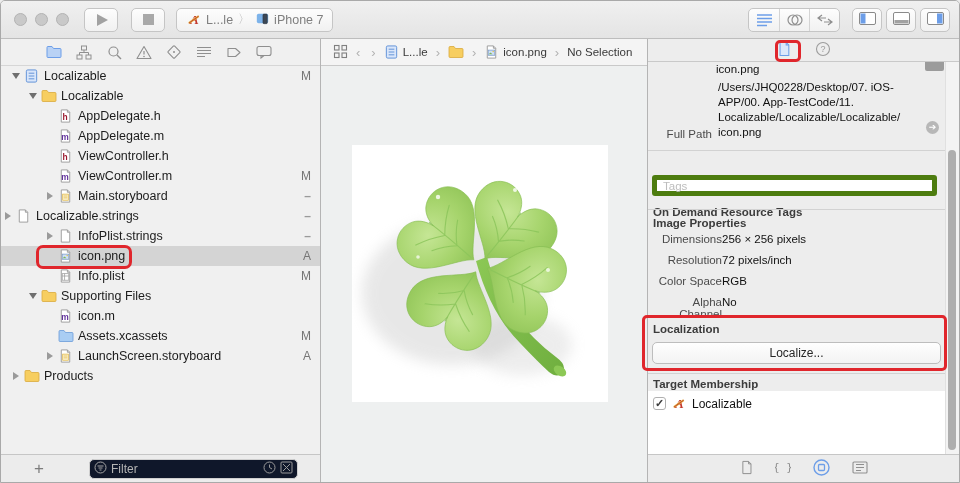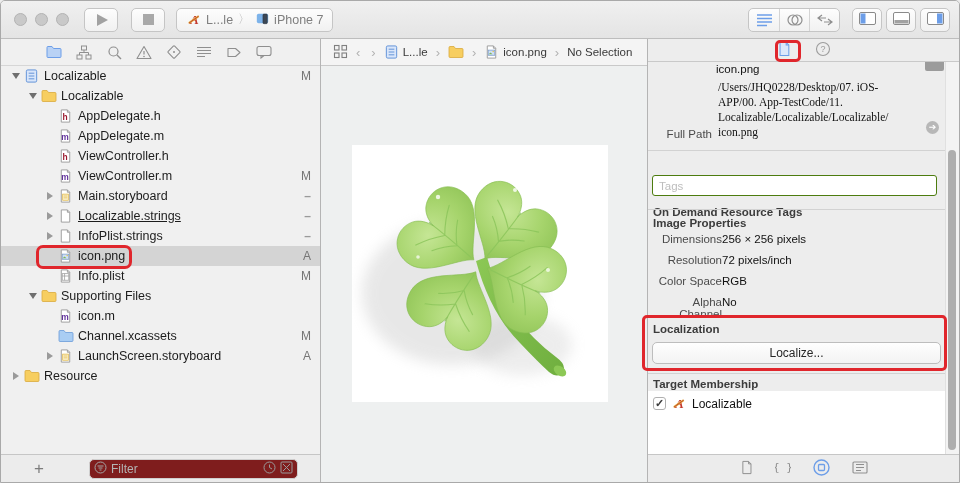--- a/index.html
+++ b/index.html
@@ -39,39 +39,39 @@
   .nav-row { height:20px; display:flex; align-items:center; position:relative; font-size:12.5px; color:#1c1c1c; white-space:nowrap; }
   .nav-row.selected { background:#d4d4d4; }
   .tri { width:14px; flex:0 0 14px; display:flex; align-items:center; justify-content:center; }
   .tri-open { width:0;height:0;border-top:6px solid #6f6f6f;border-left:4.5px solid transparent;border-right:4.5px solid transparent; }
   .tri-closed { width:0;height:0;border-left:6px solid #9a9a9a;border-top:4.5px solid transparent;border-bottom:4.5px solid transparent; }
   .fic { width:17px; flex:0 0 17px; display:flex; align-items:center; justify-content:center; margin-right:4px; }
   .badge { position:absolute; right:9px; color:#757575; font-size:12px; }
   .badge.dash { color:#9a9a9a; font-weight:bold; }
   .sidebar-bottom { height:28px; flex:0 0 28px; border-top:1px solid #c6c6c6; display:flex; align-items:center; position:relative; background:#ececec; }
   .plus { position:absolute; left:33px; color:#7c7c7c; font-size:17px; font-weight:400; line-height:1; }
-  .filter-field { position:absolute; left:88px; right:22px; height:20px; border:1px solid #cfcfcf; border-radius:5px; background:#7f1d1d; display:flex; align-items:center; padding:0 4px; gap:4px; }
+  .filter-field { position:absolute; left:88px; right:22px; height:20px; border:1px solid #cfcfcf; border-radius:5px; background:#0f172a; display:flex; align-items:center; padding:0 4px; gap:4px; }
   .filter-field .ph { color:#b4b4b4; font-size:12px; flex:1; }
 
   .editor { flex:1; display:flex; flex-direction:column; min-width:0; background:#eef0f0; }
   .jumpbar { height:27px; flex:0 0 27px; background:#f4f4f4; border-bottom:1px solid #c9c9c9; display:flex; align-items:center; padding-left:12px; gap:5px; font-size:11.5px; color:#3a3a3a; white-space:nowrap; }
   .jumpbar .chev { color:#b2b2b2; font-size:13px; padding:0 3px; }
   .editor-content { flex:1; position:relative; }
   .canvas { position:absolute; left:31px; top:79px; width:256px; height:257px; background:#ffffff; }
 
   .inspector { width:312px; flex:0 0 312px; background:#ededed; border-left:1px solid #b4b4b4; display:flex; flex-direction:column; }
   .insp-tabs { height:23px; flex:0 0 23px; border-bottom:1px solid #c9c9c9; display:flex; align-items:center; justify-content:center; gap:24px; }
   .insp-content { flex:1; position:relative; font-size:11.5px; overflow:hidden; }
   .sep { position:absolute; left:0; right:14px; height:1px; background:#d2d2d2; }
   .sec-title { position:absolute; left:5px; font-weight:bold; color:#3c3c3c; font-size:11.5px; }
   .ilabel { color:#4a4a4a; text-align:right; }
   .ivalue { color:#111; }
   .prow { position:absolute; left:0; display:flex; }
   .prow .ilabel { width:74px; flex:0 0 74px; }
-  .tags-input { position:absolute; left:4px; top:113px; width:285px; height:21px; border:1px solid #4d7c0f; border-radius:3px; background:#fff; color:#bdbdbd; font-size:11.5px; display:flex; align-items:center; padding:0 6px; }
+  .tags-input { position:absolute; left:4px; top:113px; width:285px; height:21px; border:5px solid #4d7c0f; border-radius:3px; background:#fff; color:#bdbdbd; font-size:11.5px; display:flex; align-items:center; padding:0 6px; }
   .localize-btn { position:absolute; left:4px; top:280px; width:289px; height:22px; border:1px solid #bdbdbd; border-radius:5px; background:linear-gradient(#fefefe,#f3f3f3); color:#262626; font-size:12px; display:flex; align-items:center; justify-content:center; }
   .tm-white { position:absolute; left:0; right:14px; top:329px; height:64px; background:#fff; }
   .tm-row { position:absolute; left:5px; top:333px; display:flex; align-items:center; gap:5px; }
   .checkbox { width:13px; height:13px; border:1px solid #b0b0b0; border-radius:3px; background:#fff; color:#3d3d3d; font-size:11px; line-height:11px; text-align:center; font-weight:bold; }
   .frag { position:absolute; left:277px; top:0; width:19px; height:9px; background:#9b9b9b; border-radius:0 0 2px 2px; }
   .go-arrow { position:absolute; left:278px; top:59px; width:13px; height:13px; border-radius:50%; background:#b7b7b7; color:#fff; font-size:9px; line-height:13px; text-align:center; }
   .scrolltrack { position:absolute; right:0; top:0; bottom:0; width:14px; background:#f3f3f3; border-left:1px solid #e0e0e0; }
   .scrollthumb { position:absolute; right:3px; top:88px; width:8px; height:300px; border-radius:4px; background:#aeaeae; }
   .insp-bottom { height:28px; flex:0 0 28px; border-top:1px solid #c6c6c6; background:#ececec; display:flex; align-items:center; justify-content:center; gap:22px; }
 
@@ -300,21 +300,21 @@
                 <path d="M3.5,1.5 L10,1.5 L12.5,4 L12.5,14.5 L3.5,14.5 Z" fill="#fff" stroke="#9c9c9c"></path>
                 <path d="M10,1.5 L10,4 L12.5,4" fill="none" stroke="#9c9c9c"></path>
                 <rect x="5" y="6" width="6" height="6.5" fill="#fdf4d5" stroke="#dfb640" stroke-width="0.8"></rect>
                 <line x1="6" y1="8" x2="10" y2="8" stroke="#dfb640" stroke-width="0.8"></line>
                 <line x1="6" y1="10" x2="10" y2="10" stroke="#dfb640" stroke-width="0.8"></line>
               </svg>
             </span>
             <span>Main.storyboard</span>
             <span class="badge dash">–</span>
           </div>
-          <div class="nav-row" style="padding-left: 42px; text-decoration: underline;">
+          <div class="nav-row" style="">
             <span class="tri">
               <span class="tri-closed"></span>
             </span>
             <span class="fic">
               <svg width="15" height="16" viewBox="0 0 16 16">
                 <path d="M3.5,1.5 L10,1.5 L12.5,4 L12.5,14.5 L3.5,14.5 Z" fill="#fff" stroke="#9c9c9c"></path>
                 <path d="M10,1.5 L10,4 L12.5,4" fill="none" stroke="#9c9c9c"></path>
               </svg>
             </span>
             <span>Localizable.strings</span>
@@ -383,21 +383,21 @@
             </span>
             <span>icon.m</span>
           </div>
           <div class="nav-row" style="padding-left: 42px;">
             <span class="tri"></span>
             <span class="fic">
               <svg width="16" height="14" viewBox="0 0 16 14">
                 <path d="M1,3 L1,11.5 Q1,12.5 2,12.5 L14,12.5 Q15,12.5 15,11.5 L15,4.5 Q15,3.5 14,3.5 L7.5,3.5 L6,1.5 L2,1.5 Q1,1.5 1,2.5 Z" fill="#a9cdf3" stroke="#699bd8" stroke-width="0.8"></path>
               </svg>
             </span>
-            <span>Channel.xcassets</span>
+            <span>Assets.xcassets</span>
             <span class="badge">M</span>
           </div>
           <div class="nav-row" style="padding-left: 42px;">
             <span class="tri">
               <span class="tri-closed"></span>
             </span>
             <span class="fic">
               <svg width="15" height="16" viewBox="0 0 16 16">
                 <path d="M3.5,1.5 L10,1.5 L12.5,4 L12.5,14.5 L3.5,14.5 Z" fill="#fff" stroke="#9c9c9c"></path>
                 <path d="M10,1.5 L10,4 L12.5,4" fill="none" stroke="#9c9c9c"></path>
@@ -411,21 +411,21 @@
           </div>
           <div class="nav-row" style="padding-left: 8px;">
             <span class="tri">
               <span class="tri-closed"></span>
             </span>
             <span class="fic">
               <svg width="16" height="14" viewBox="0 0 16 14">
                 <path d="M1,3 L1,11.5 Q1,12.5 2,12.5 L14,12.5 Q15,12.5 15,11.5 L15,4.5 Q15,3.5 14,3.5 L7.5,3.5 L6,1.5 L2,1.5 Q1,1.5 1,2.5 Z" fill="#f7ce60" stroke="#d9a93c" stroke-width="0.8"></path>
               </svg>
             </span>
-            <span>Resource</span>
+            <span>Products</span>
           </div>
         </div>
       <div class="sidebar-bottom">
         <span class="plus">+</span>
         <div class="filter-field">
           <span><svg width="13" height="13" viewBox="0 0 13 13">
                 <circle cx="6.5" cy="6.5" r="5.5" fill="none" stroke="#a5a5a5"></circle>
                 <line x1="3.5" y1="5" x2="9.5" y2="5" stroke="#a5a5a5"></line>
                 <line x1="4.5" y1="7" x2="8.5" y2="7" stroke="#a5a5a5"></line>
                 <line x1="5.5" y1="9" x2="7.5" y2="9" stroke="#a5a5a5"></line>
@@ -542,21 +542,21 @@
               <circle cx="8" cy="8" r="6.5" fill="none" stroke="#9c9c9c" stroke-width="1.1"></circle>
               <text x="8" y="11" font-size="9" fill="#9c9c9c" text-anchor="middle" font-family="sans-serif">?</text>
             </svg></span>
       </div>
       <div class="insp-content">
         <div class="frag"></div>
         <div class="ivalue" style="position:absolute; left:68px; top:1px;">icon.png</div>
 
         <div class="prow" style="top:18px;align-items:flex-end;">
           <span class="ilabel" style="width:64px; flex:0 0 64px; margin-right:6px;">Full Path</span>
-          <span class="ivalue pathlines" id="path-lines" style="width:228px;font-family:Liberation Serif, serif;">
+          <span class="ivalue pathlines" id="path-lines" style="width:228px;">
               <div>/Users/JHQ0228/Desktop/07. iOS-</div>
               <div>APP/00. App-TestCode/11.</div>
               <div>Localizable/Localizable/Localizable/</div>
               <div>icon.png</div>
             </span>
         </div>
         <div class="go-arrow">➔</div>
 
         <div class="sep" style="top:88px;"></div>
         <div class="sec-title" style="top:96px;margin-top:48px;">On Demand Resource Tags</div>

